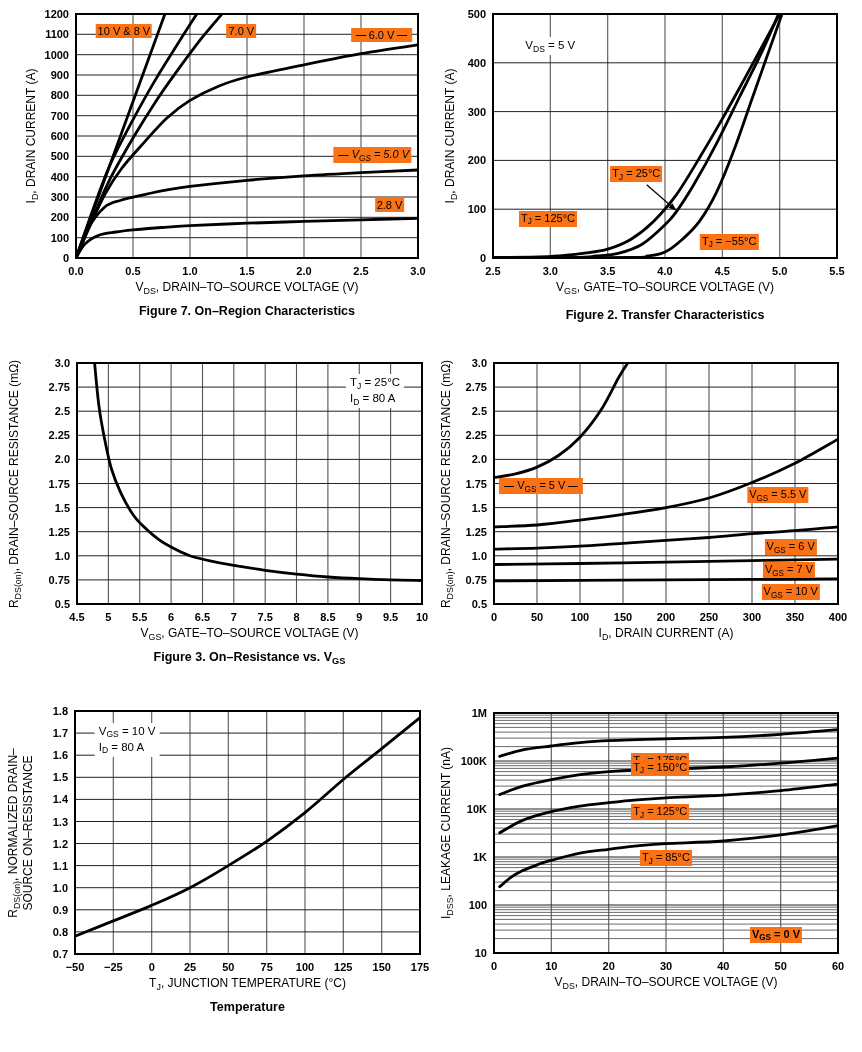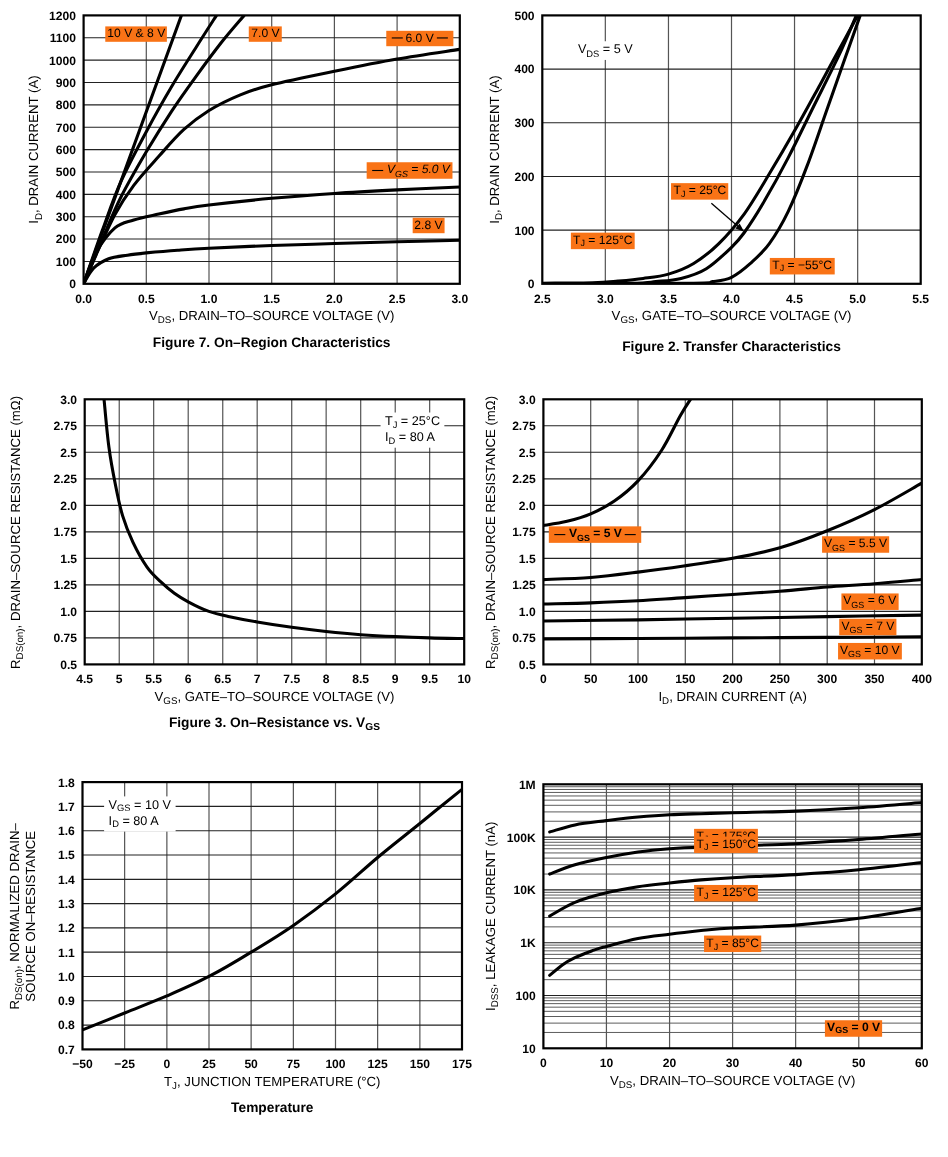--- a/index.html
+++ b/index.html
@@ -260,21 +260,21 @@
         <text x="56" y="133.4" text-anchor="end">2.0</text>
         <text x="56" y="109.3" text-anchor="end">2.25</text>
         <text x="56" y="85.2" text-anchor="end">2.5</text>
         <text x="56" y="61.1" text-anchor="end">2.75</text>
         <text x="56" y="37" text-anchor="end">3.0</text>
       </svg>
       <div class="ylabel" style="left: 16px; top: 153.5px;">
         <div>R<sub>DS(on)</sub>, DRAIN–SOURCE RESISTANCE (mΩ)</div>
       </div>
       <div class="xtitle" style="left: 235px; top: 296px;">I<sub>D</sub>, DRAIN CURRENT (A)</div>
-      <div class="plot-label" style="left: 110.3px; top: 156.4px; font-weight: bold;"><span class="dash"></span>V<sub>GS</sub> = 5 V<span class="dash"></span></div>
+      <div class="plot-label" style="left: 110.3px; top: 156.4px;"><span class="dash"></span>V<sub>GS</sub> = 5 V<span class="dash"></span></div>
       <div class="plot-label" style="left: 346.8px; top: 165.1px;">V<sub>GS</sub> = 5.5 V</div>
       <div class="plot-label" style="left: 359.7px; top: 217.1px;">V<sub>GS</sub> = 6 V</div>
       <div class="plot-label" style="left: 358px; top: 240.3px;">V<sub>GS</sub> = 7 V</div>
       <div class="plot-label" style="left: 359.7px; top: 262.4px;">V<sub>GS</sub> = 10 V</div>
     </div>
     <div class="panel" style="left: 0px; top: 690px; width: 431px; height: 362px;">
       <svg width="431" height="362" class="chart">
         <defs>
           <clipPath id="clip4">
             <rect x="75" y="21" width="345" height="243"></rect>

